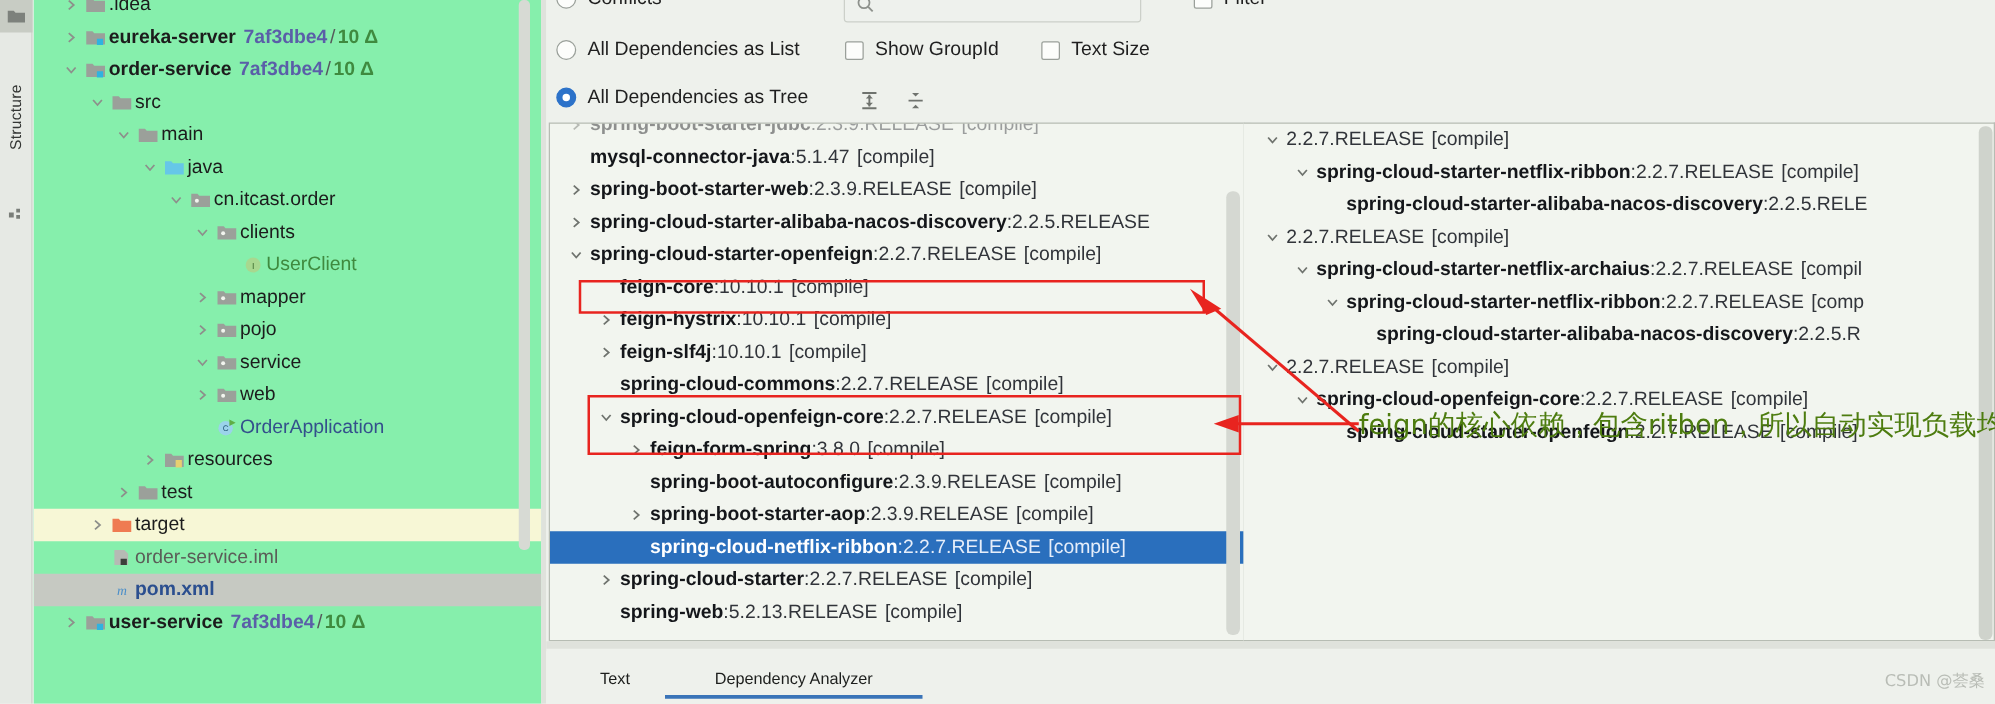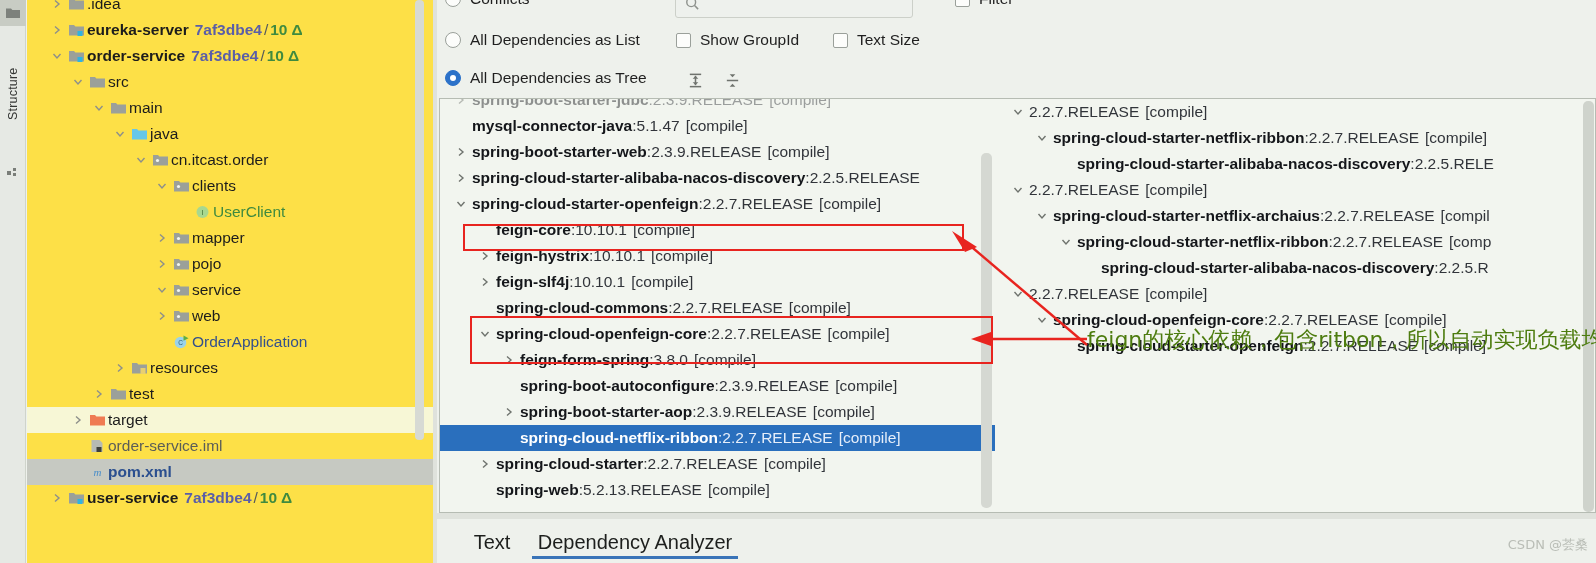--- a/index.html
+++ b/index.html
@@ -34,21 +34,21 @@
     writing-mode: vertical-rl; transform: rotate(180deg);
     letter-spacing: 0.2px;
   }
   .toolstrip-icon {
     position: absolute; left: 7px; top: 164px; width: 12px; height: 12px;
   }
 
   
   .project-panel {
     position: absolute; left: 27px; top: 0; width: 406px; height: 563px;
-    background: #fde047;
+    background: #86efac;
     overflow: hidden;
   }
   .ptree { position: absolute; left: 0; top: -9px; width: 406px; }
   .prow {
     position: relative;
     height: 26px;
     display: flex; align-items: center;
     font-size: 15.5px;
     white-space: nowrap;
     color: #1c1c1c;
@@ -166,21 +166,21 @@
   .arrow-svg { position: absolute; pointer-events: none; }
 
   
   .tabs {
     position: absolute; left: 0; top: 519px; width: 1159px; height: 44px;
     background: #eef1ec;
   }
   .tab {
     position: absolute; top: 6px; height: 34px;
     display: flex; align-items: center; justify-content: center;
-    font-size: 20px; color: #1d1f1d;
+    font-size: 13px; color: #1d1f1d;
   }
   .tab.active::after {
     content: ""; position: absolute; left: 0; right: 0; bottom: 0;
     height: 3px; background: #3a74b8;
   }
   .tabs-topline {
     position: absolute; left: 0; top: 513px; width: 1159px; height: 8px;
     background: #dfe2dc;
   }
   .watermark {

